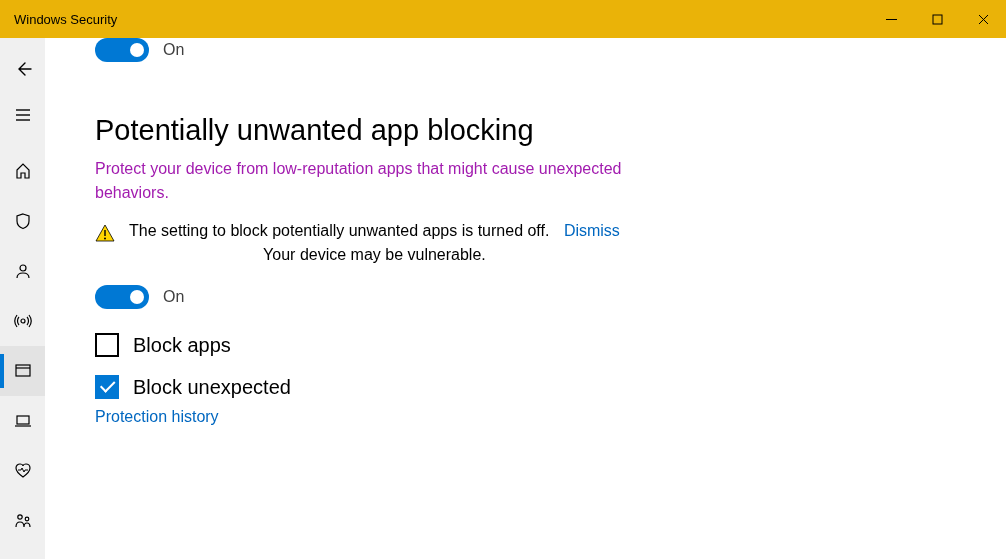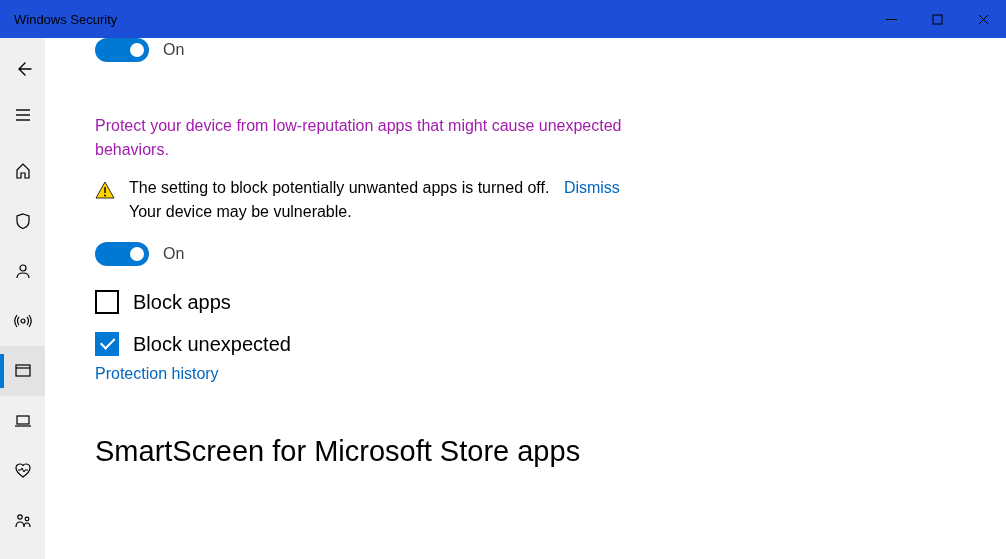--- a/index.html
+++ b/index.html
@@ -10,21 +10,21 @@
       height: 559px;
       overflow: hidden;
       position: relative;
     }
     .titlebar {
       height: 38px;
       display: flex;
       align-items: center;
       justify-content: space-between;
       padding-left: 14px;
-      background: #1d4ed8;
+      background: #eab308;
     }
     .titlebar-title {
       font-size: 13px;
       color: #000;
       font-weight: 400;
     }
     .window-controls { display: flex; height: 100%; }
     .window-btn {
       width: 46px;
       height: 38px;
@@ -128,20 +128,21 @@
     .warning-icon {
       margin-top: 4px;
       width: 20px;
       height: 20px;
       flex-shrink: 0;
     }
     .warning-text {
       font-size: 16px;
       color: #000;
       line-height: 1.5;
+      text-align: center;
     }
     .dismiss-link {
       color: #0067c0;
       font-size: 16px;
       cursor: pointer;
       margin-left: 10px;
     }
     .protection-history {
       color: #0067c0;
       font-size: 16px;
@@ -274,20 +275,21 @@
   </div>
 
   <div class="content">
 
     <div class="toggle-row">
       <div class="toggle-switch"></div>
       <span class="toggle-label">On</span>
     </div>
 
     <div class="section">
+      <h2 class="section-heading">Potentially unwanted app blocking</h2>
       <p class="section-desc">Protect your device from low-reputation apps that might cause unexpected behaviors.</p>
 
       <div class="warning-row">
         <svg class="warning-icon" viewBox="0 0 20 20">
           <path d="M10 2 L19 18 L1 18 Z" fill="#ffd500" stroke="#000" stroke-width="0.8"></path>
           <line x1="10" y1="7" x2="10" y2="13" stroke="#000" stroke-width="1.4"></line>
           <circle cx="10" cy="15.5" r="1" fill="#000"></circle>
         </svg>
         <div>
           <div class="warning-text">
@@ -309,18 +311,15 @@
       </div>
 
       <div class="checkbox-row">
         <div class="checkbox checked"></div>
         <span class="checkbox-label">Block unexpected</span>
       </div>
 
       <a class="protection-history">Protection history</a>
     </div>
 
-    <div class="section">
-      <h2 class="section-heading">SmartScreen for Microsoft Store apps</h2>
-    </div>
 
   </div>
 </div>
 
 </body></html>

